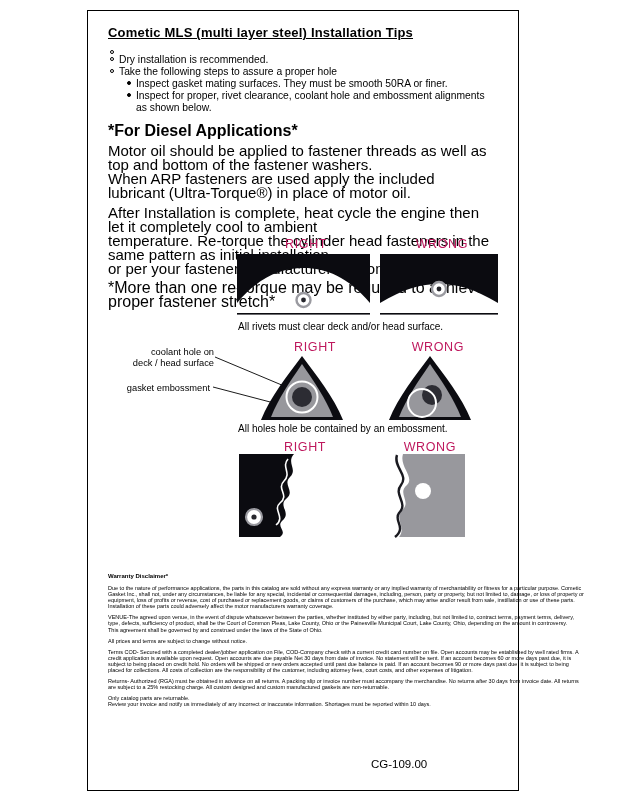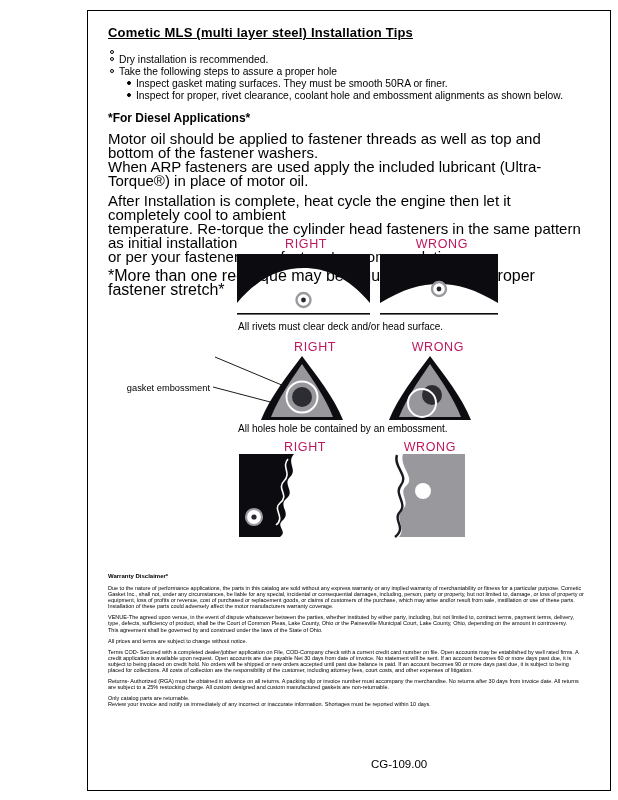--- a/index.html
+++ b/index.html
@@ -3,37 +3,37 @@
 <meta charset="utf-8">
 <style>
   * { margin:0; padding:0; box-sizing:border-box; }
   html,body { background:#ffffff; }
   body {
     width:618px; height:800px; position:relative;
     font-family:"Liberation Sans", sans-serif; color:#000;
     overflow:hidden;
   }
   .page {
-    position:absolute; left:87px; top:10px; width:524px; height:781px;
+    position:absolute; left:87px; top:10px; width:432px; height:781px;
     border:1px solid #000; background:#fff;
     padding:14px 28px 0 20px;
   }
   .title {
     font-size:13px; font-weight:bold; text-decoration:underline;
     line-height:16px; letter-spacing:.2px;
   }
   .bullets { margin-top:5px; }
   .b-row { display:flex; align-items:flex-start; font-size:10.3px; line-height:12px; }
   .b-row .mark {
     flex:0 0 auto; width:4px; height:4px; border:1px solid #000;
     border-radius:50%; margin:3.5px 5px 0 2px;
   }
   .b-row.sub { margin-left:17px; }
   .b-row.sub .mark { background:#000; }
-  .diesel-h { margin-top:10px; font-size:12px; font-weight:bold; line-height:13px; }
+  .diesel-h { margin-top:10px; font-size:16px; font-weight:bold; line-height:13px; }
   .para { margin-top:7px; font-size:15px; line-height:14px; white-space:pre-line; }
   .para.tight { margin-top:6px; }
   .note { margin-top:5px; font-size:16px; line-height:14px; }
 
   .figures { position:absolute; left:20px; top:226px; width:479px; height:336px; }
   .fig-label {
     position:absolute; width:70px; text-align:right;
     font-size:12.5px; line-height:14px; letter-spacing:.6px; color:#be185d;
   }
   .fig { position:absolute; }
@@ -101,20 +101,22 @@
       <path d="M1,1 H119 V50 C96,36 78,31 60,31 C42,31 24,36 1,50 Z" fill="#0b0b10"></path>
       <rect x="1" y="60" width="118" height="1.6" fill="#0b0b10"></rect>
       <circle cx="60" cy="36" r="7" fill="#ffffff" stroke="#9a9aa0" stroke-width="2.4"></circle>
       <circle cx="60" cy="36" r="2.4" fill="#26262c"></circle>
     </svg>
     <div class="fig-caption" style="left:130px;top:84px;text-align:center;">All rivets must clear deck and/or head surface.</div>
 
     <div class="fig-label" style="left:158px;top:103px;">RIGHT</div>
     <div class="fig-label" style="left:286px;top:103px;">WRONG</div>
 
+    <div class="callout" style="left:4px;top:110px;">coolant hole on
+deck / head surface</div>
     <div class="callout" style="left:0px;top:146px;">gasket embossment</div>
 
     <svg class="connector" style="left:104px;top:112px;" width="92" height="60" viewBox="0 0 92 60">
       <line x1="3" y1="8" x2="84" y2="42" stroke="#000" stroke-width="0.9"></line>
       <line x1="1" y1="38" x2="62" y2="54" stroke="#000" stroke-width="0.9"></line>
     </svg>
 
     <svg class="fig" style="left:150px;top:118px;" width="88" height="66" viewBox="0 0 88 66">
       <path d="M44,1 C30,20 12,42 3,65 H85 C76,42 58,20 44,1 Z" fill="#0c0c11"></path>
       <path d="M44,9 C33,25 20,44 13,62 H75 C68,44 55,25 44,9 Z" fill="#97979c"></path>

